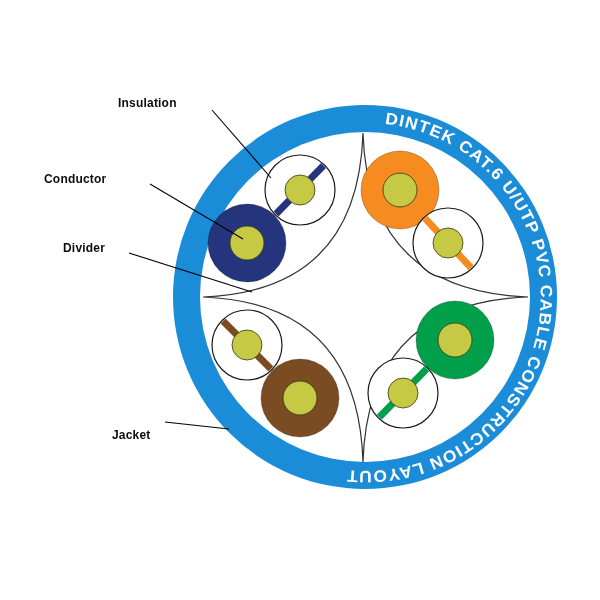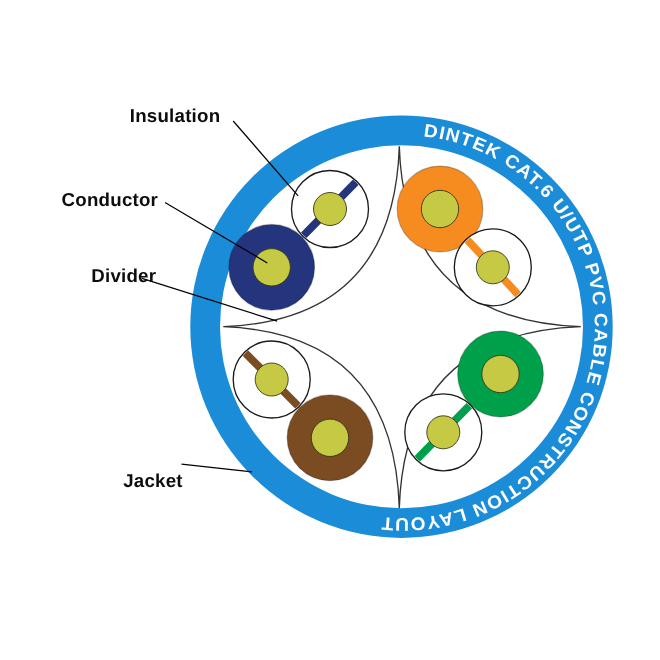--- a/index.html
+++ b/index.html
@@ -15,29 +15,29 @@
     background: #ffffff;
     overflow: hidden;
   }
   .stage svg {
     position: absolute;
     left: 0;
     top: 0;
   }
   .callout-label {
     position: absolute;
-    font-size: 17px;
+    font-size: 12px;
     font-weight: bold;
     color: #0d0d0d;
     white-space: nowrap;
     letter-spacing: 0.2px;
   }
   #label-insulation { left: 118px; top: 96px; }
-  #label-conductor  { left: 56px;  top: 172px; }
-  #label-divider    { left: 63px;  top: 241px; margin-left: 20px; }
+  #label-conductor  { left: 44px;  top: 172px; }
+  #label-divider    { left: 63px;  top: 241px; }
   #label-jacket     { left: 112px; top: 428px; }
 </style>
 </head>
 <body>
 
 <div class="stage">
 
   <svg width="600" height="600" viewBox="0 0 600 600">
     <defs>
       <path id="ringPath" d="M 365 123 A 174 174 0 1 1 364.9 123.001"></path>

